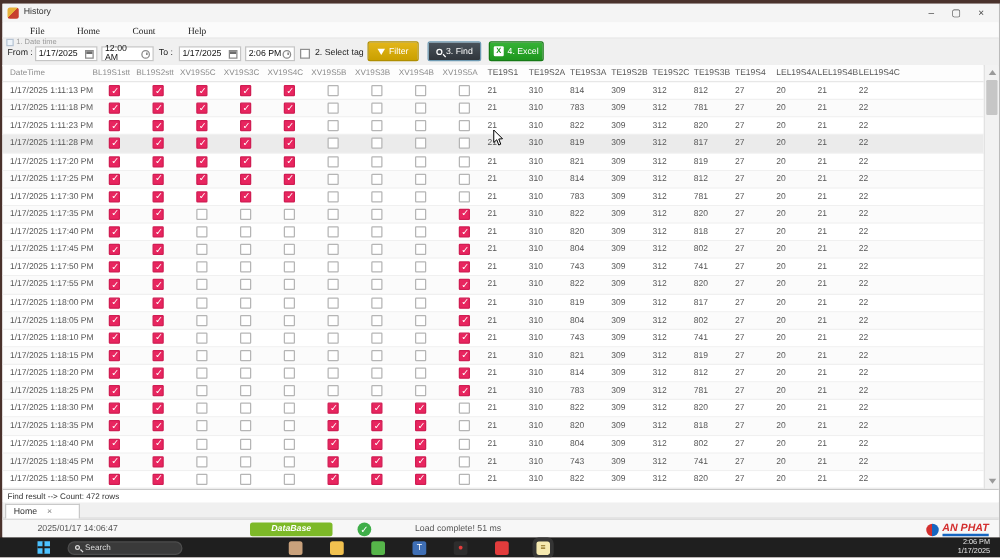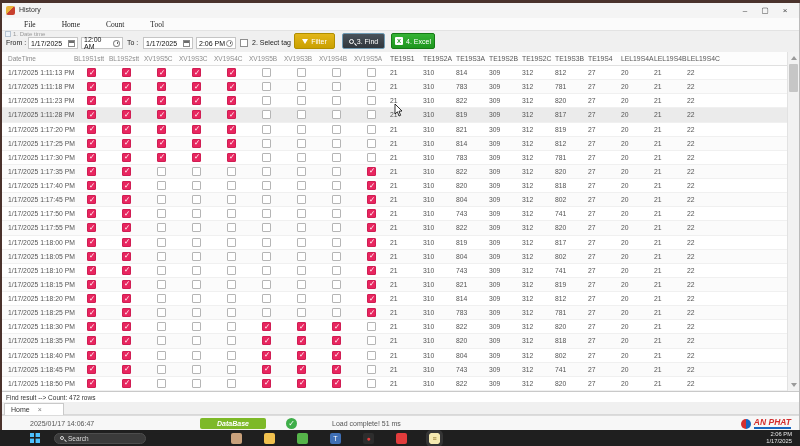--- a/index.html
+++ b/index.html
@@ -109,21 +109,21 @@
           <div class="winbtn">–</div>
           <div class="winbtn">▢</div>
           <div class="winbtn">×</div>
         </div>
     </div>
 
     <div class="menubar" id="menubar">
         <div class="menu-item">File</div>
         <div class="menu-item">Home</div>
         <div class="menu-item">Count</div>
-        <div class="menu-item">Tool</div>
+        <div class="menu-item">Help</div>
       </div>
 
     <div class="toolbar">
       <div class="grp-cap">
         <div class="grp-cb"></div>
         <span class="grp-lbl">1. Date time</span>
       </div>
       <span class="tb-lbl" style="left:4px;">From :</span>
       <div class="field" style="left:26px; width:50px;">
         <span class="val">1/17/2025</span>

